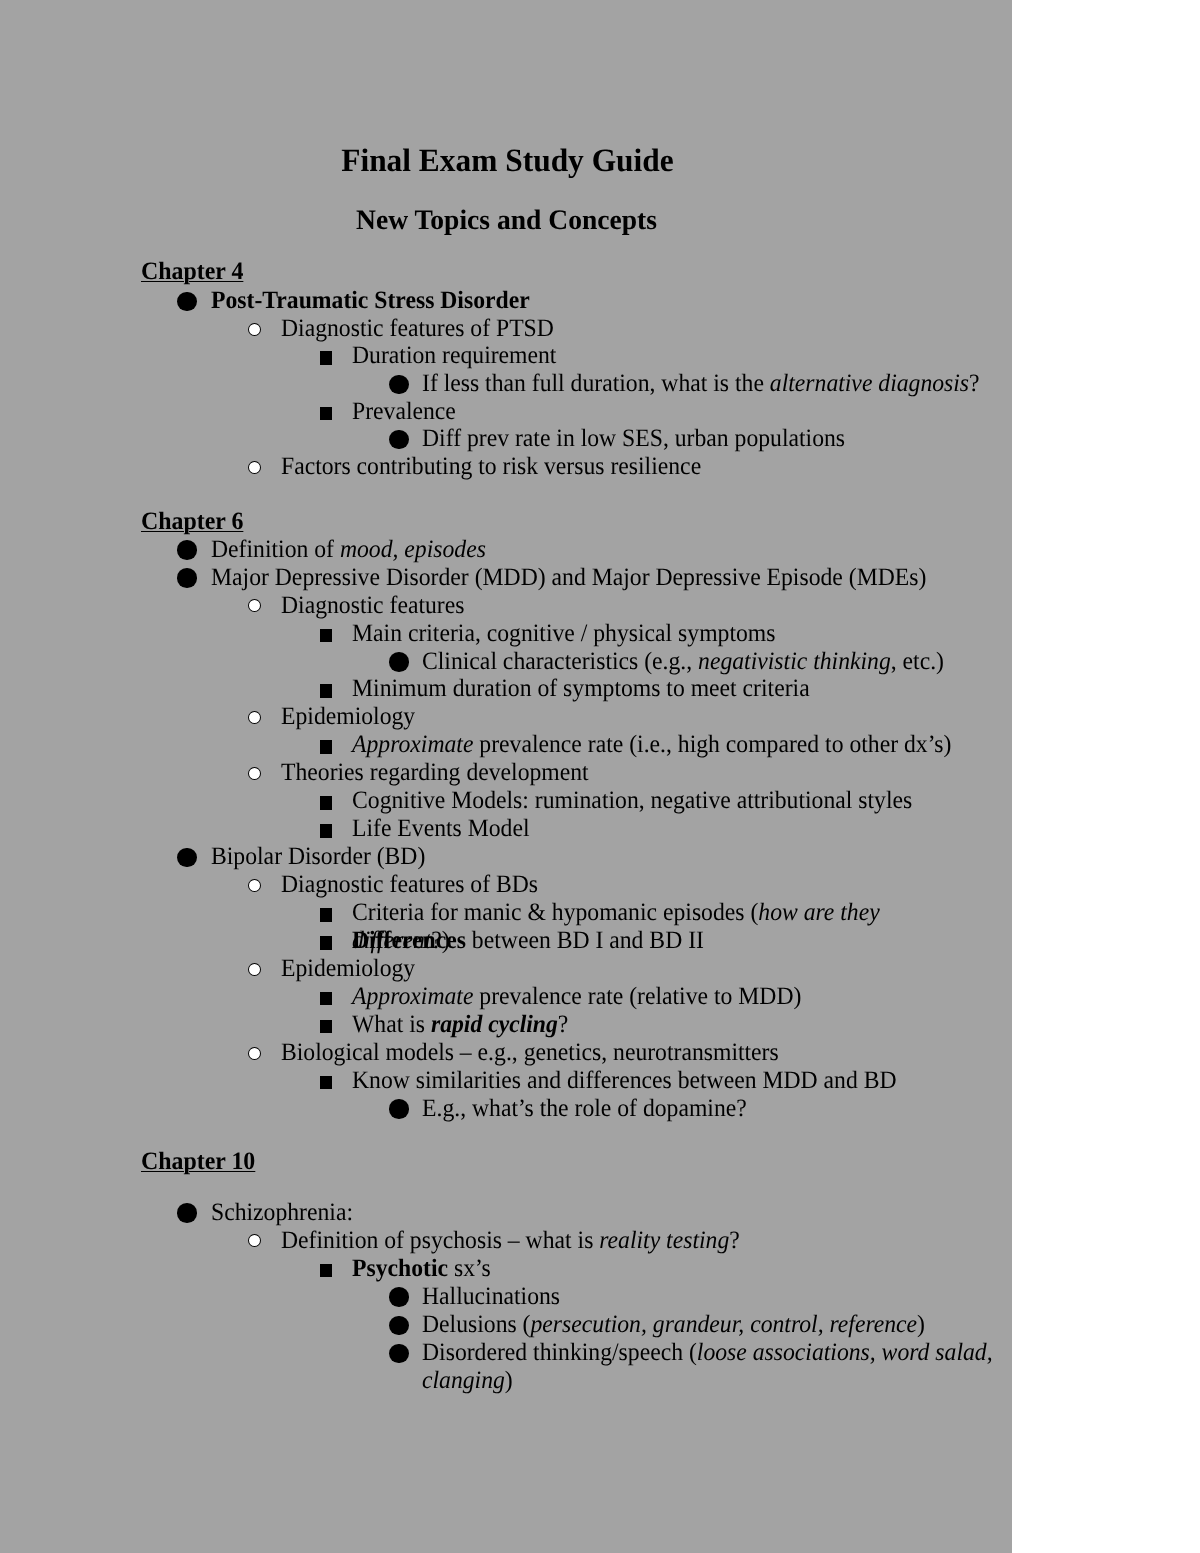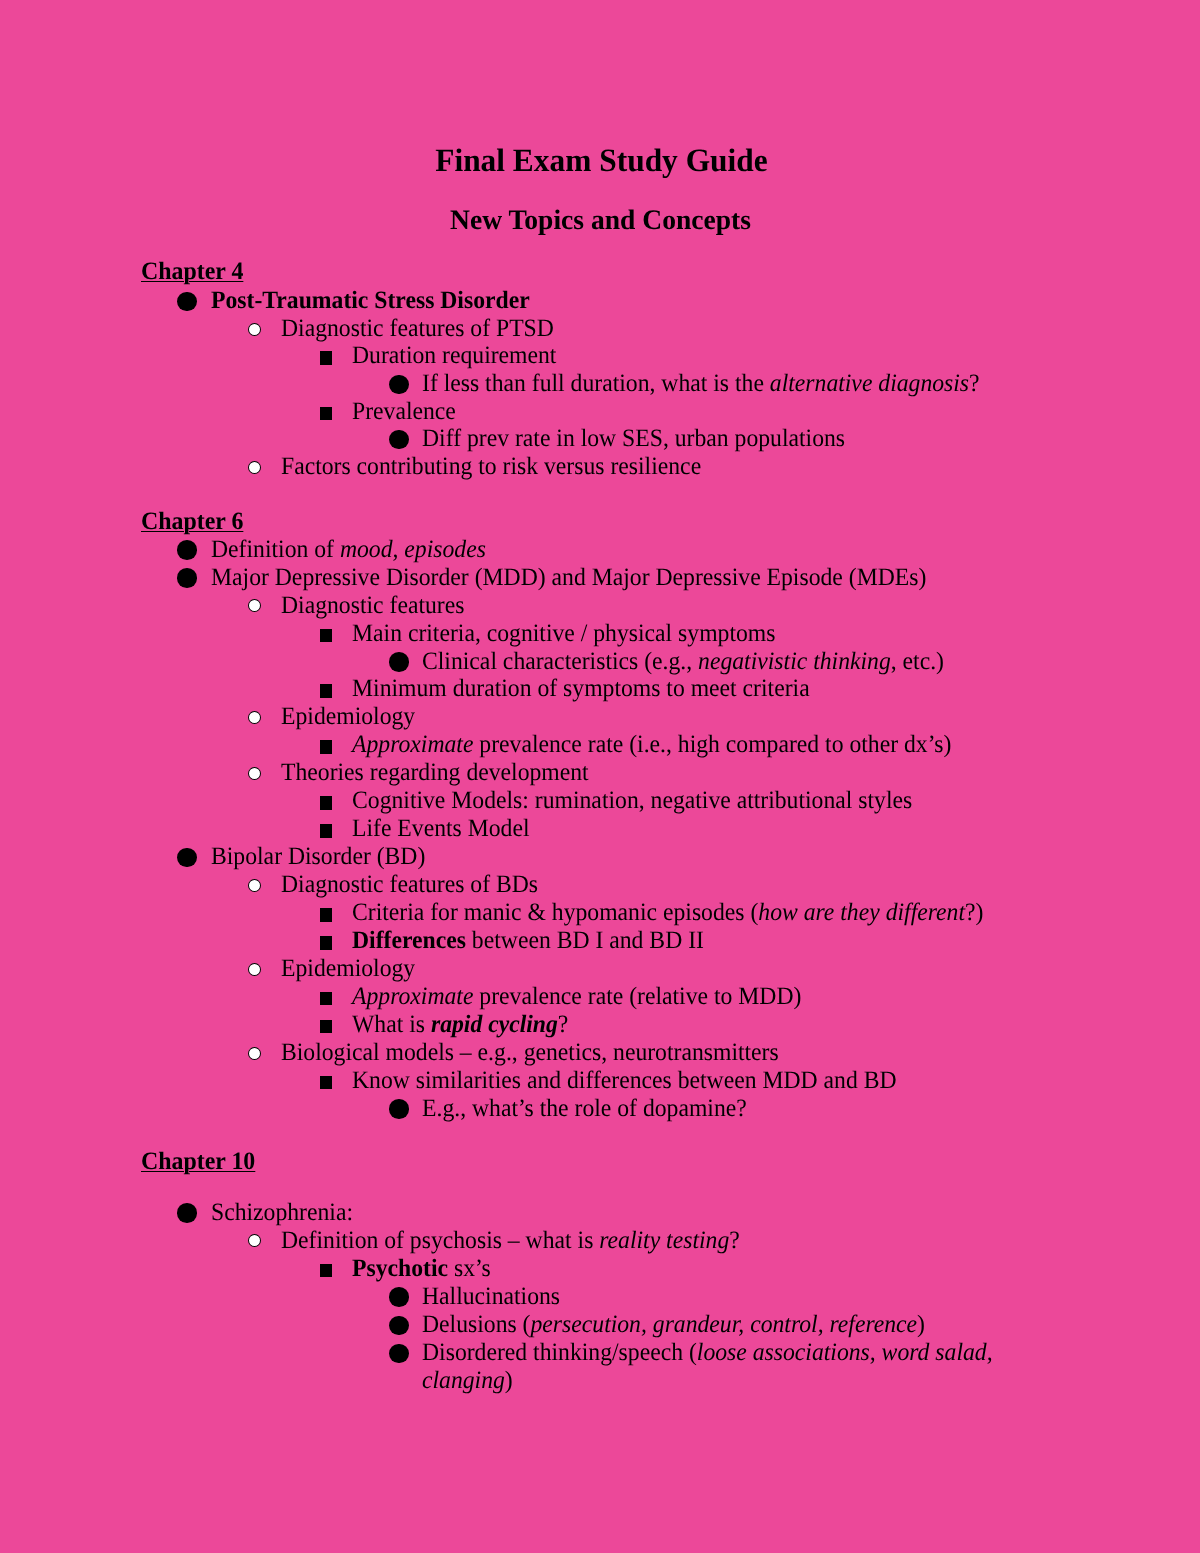--- a/index.html
+++ b/index.html
@@ -1,20 +1,20 @@
 <!DOCTYPE html>
 <html><head>
 <meta charset="utf-8">
 <title>Final Exam Study Guide</title>
 <style>
   html,body{margin:0;padding:0;background:#ffffff;}
   body{width:1200px;height:1553px;overflow:hidden;
        font-family:"Liberation Serif",serif;color:#000000;
        -webkit-font-smoothing:antialiased;text-rendering:geometricPrecision;}
-  .page{position:relative;width:1200px;height:1553px;background:#ec4899;overflow:hidden;
+  .page{position:relative;width:1012px;height:1553px;background:#a3a3a3;overflow:hidden;
         will-change:transform;transform:translateZ(0);}
   h1,h2,h3,ul,li{margin:0;padding:0;font-weight:normal;list-style:none;}
   .title{position:absolute;left:0;right:0;top:144.5px;
          text-align:center;font-weight:bold;font-size:32.6px;line-height:1;padding-left:3px;
          transform:scaleX(0.964);transform-origin:50% 0;}
   .subtitle{position:absolute;left:0;right:0;top:206.5px;
             text-align:center;font-weight:bold;font-size:28.2px;line-height:1;padding-left:1px;
             transform:scaleX(0.9775);transform-origin:50% 0;}
   .chapter-section{position:static;}
   .chapter{position:absolute;left:141.2px;font-size:25px;line-height:1;font-weight:bold;

